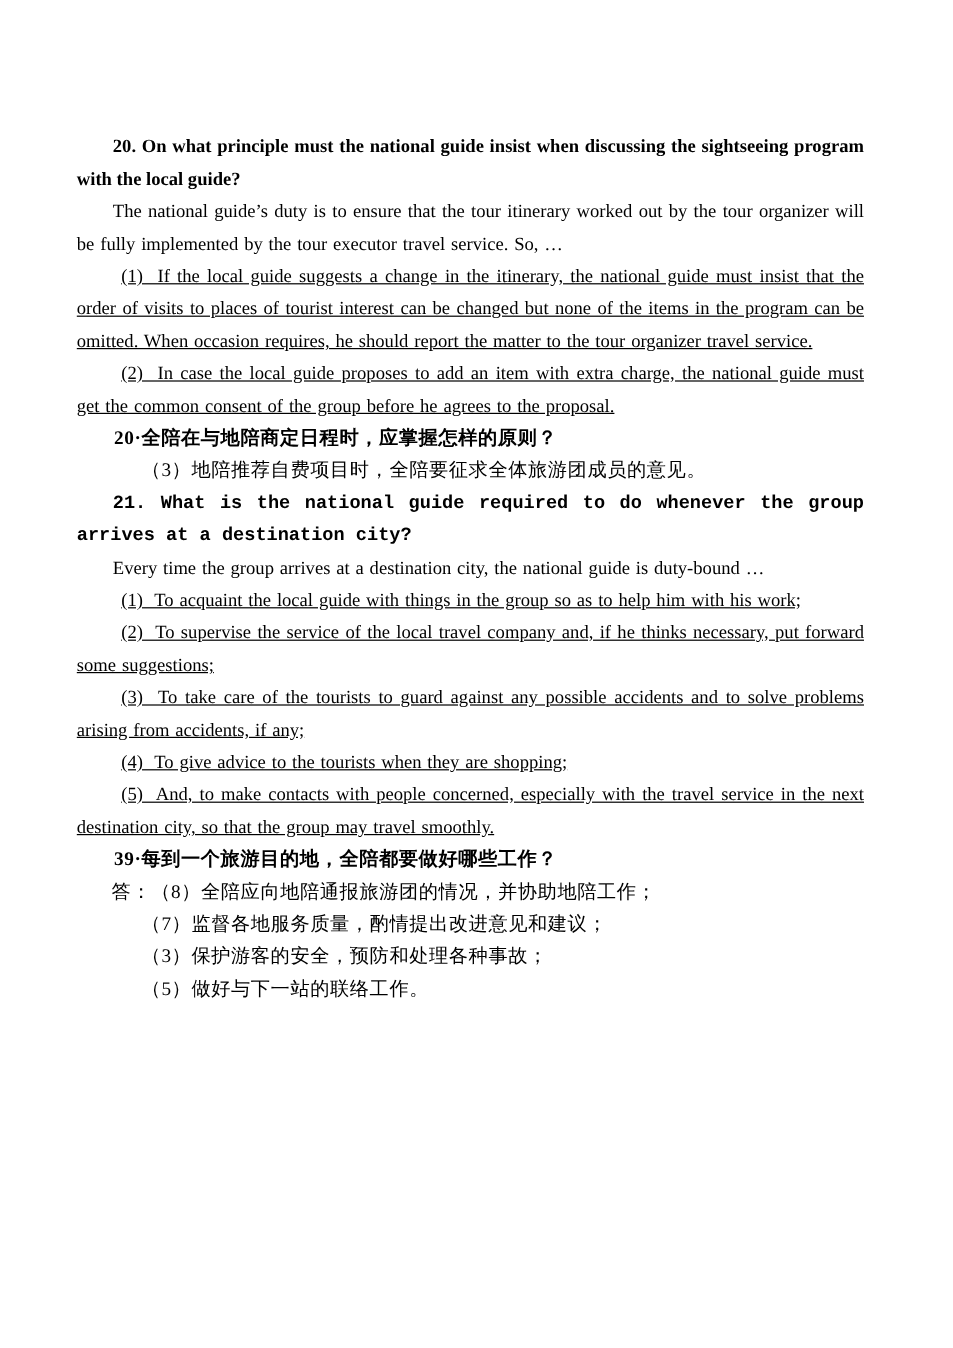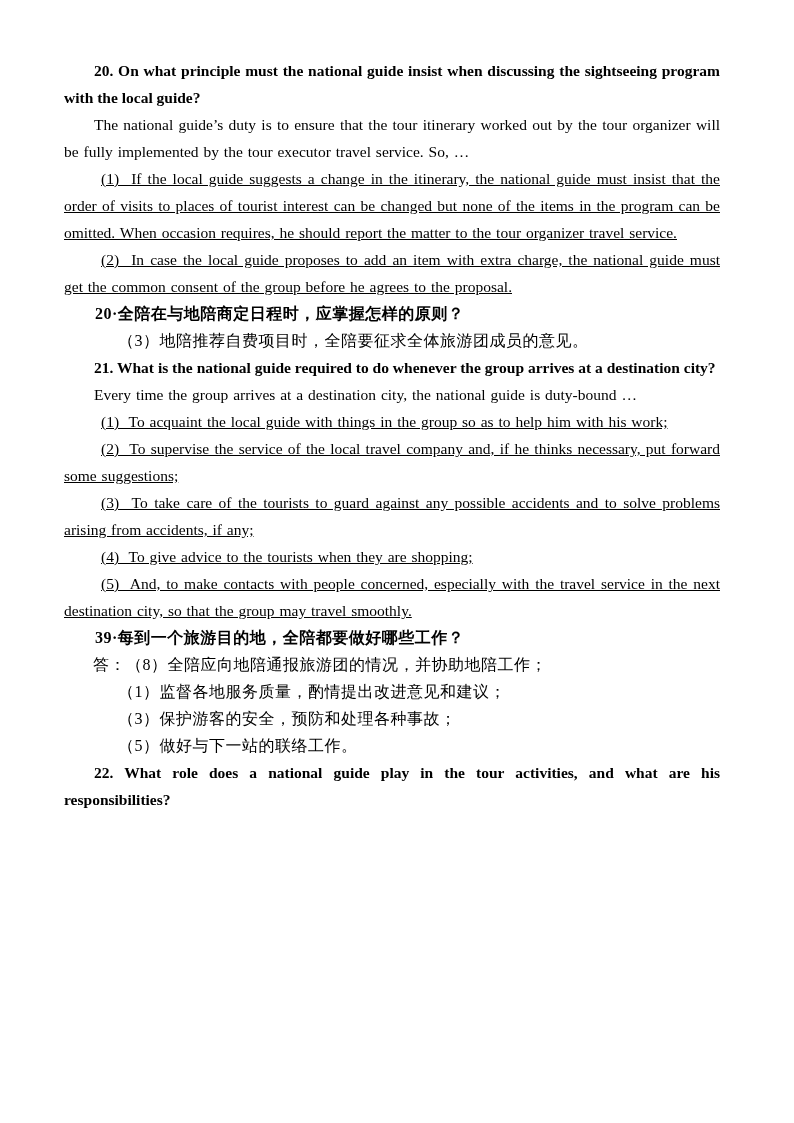--- a/index.html
+++ b/index.html
@@ -5,37 +5,37 @@
   html, body {
     margin: 0;
     padding: 0;
     background: #ffffff;
   }
   .page {
     position: relative;
     width: 794px;
     height: 1123px;
     box-sizing: border-box;
-    padding: 57px 74px 40px 64px;
+    padding: 109px 74px 40px 64px;
     background: #ffffff;
     color: #000000;
     font-family: "Liberation Serif", "DejaVu Serif", serif;
     font-size: 15.5px;
     line-height: 27px;
     text-align: justify;
     overflow: hidden;
   }
   .page p {
     margin: 0;
   }
   .heading {
     font-weight: bold;
   }
   .en-h   { text-indent: 30px; }
-  .en-gap { margin-top: 29px; }
+  .en-gap { margin-top: 29px; font-family: Liberation Mono, monospace; }
   .en-p   { text-indent: 30px; word-spacing: 1px; }
   .en-item{ text-indent: 37px; word-spacing: 1px; text-decoration: underline; }
   .zh     { font-size: 16px; letter-spacing: 0.5px; }
   .zh-h   { text-indent: 31px; margin-top: 20px; font-weight: bold; }
   .zh-p   { text-indent: 29px; }
   .zh-item{ text-indent: 54px; }
 </style>
 </head>
 <body>
 
@@ -51,18 +51,17 @@
   <p class="heading en-h en-gap">21. What is the national guide required to do whenever the group arrives at a destination city?</p>
   <p class="en-p">Every time the group arrives at a destination city, the national guide is duty-bound …</p>
   <p class="en-item">(1)&nbsp; To acquaint the local guide with things in the group so as to help him with his work;</p>
   <p class="en-item">(2)&nbsp; To supervise the service of the local travel company and, if he thinks necessary, put forward some suggestions;</p>
   <p class="en-item">(3)&nbsp; To take care of the tourists to guard against any possible accidents and to solve problems arising from accidents, if any;</p>
   <p class="en-item">(4)&nbsp; To give advice to the tourists when they are shopping;</p>
   <p class="en-item">(5)&nbsp; And, to make contacts with people concerned, especially with the travel service in the next destination city, so that the group may travel smoothly.</p>
 
   <p class="heading zh zh-h">39·每到一个旅游目的地，全陪都要做好哪些工作？</p>
   <p class="zh zh-p">答：（8）全陪应向地陪通报旅游团的情况，并协助地陪工作；</p>
-  <p class="zh zh-item">（1）监督各地服务质量，酌情提出改进意见和建议；</p>
+  <p class="zh zh-item">（7）监督各地服务质量，酌情提出改进意见和建议；</p>
   <p class="zh zh-item">（3）保护游客的安全，预防和处理各种事故；</p>
   <p class="zh zh-item">（5）做好与下一站的联络工作。</p>
 
-  <p class="heading en-h en-gap">22. What role does a national guide play in the tour activities, and what are his responsibilities?</p>
 </div>
 
 </body></html>

